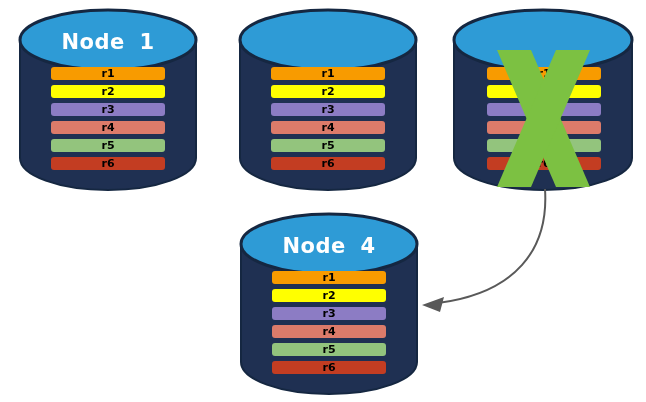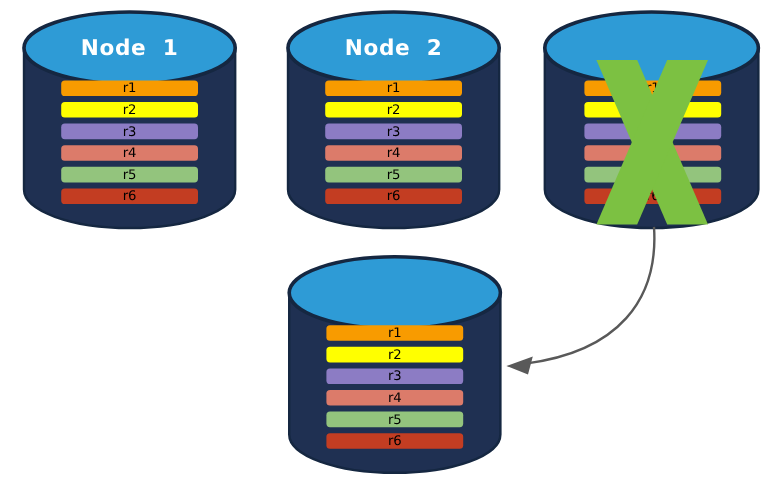--- a/index.html
+++ b/index.html
@@ -11,37 +11,37 @@
     background: #FFFFFF;
     overflow: hidden;
   }
   .node { position: absolute; width: 180px; height: 184px; }
   .node svg.cyl { position: absolute; left: 0; top: 0; }
   .node-title {
     position: absolute;
     top: 22px; left: 0; right: 0;
     text-align: center;
     color: #FFFFFF;
-    font-size: 18px;
+    font-size: 21px;
     font-weight: bold;
     word-spacing: 7px;
     letter-spacing: 0.5px;
   }
   .rows {
     position: absolute;
     top: 59px; left: 33px;
     width: 114px;
   }
   .row {
     height: 13px;
     margin-bottom: 5px;
     border-radius: 3px;
     text-align: center;
     font-size: 11px;
-    font-weight: normal;
+    font-weight: bold;
     line-height: 13px;
     color: #000000;
   }
   .x-overlay { position: absolute; left: 0; top: 0; pointer-events: none; }
   .arrow-overlay { position: absolute; left: 0; top: 0; pointer-events: none; }
 </style>
 </head>
 <body>
 
 <div class="canvas">
@@ -60,21 +60,20 @@
       <div class="row" style="background: rgb(147, 196, 125);">r5</div>
       <div class="row" style="background: rgb(195, 61, 34);">r6</div>
     </div>
   </div>
 
   <div class="node" style="left:238px; top:8px;">
     <svg class="cyl" width="180" height="184" viewBox="0 0 180 184">
       <path d="M 2 32 L 2 150 A 88 32 0 0 0 178 150 L 178 32 Z" stroke-width="2" stroke="#152741" fill="#1F3052"></path>
       <ellipse cx="90" cy="32" rx="88" ry="30" stroke-width="3" stroke="#152741" fill="#2E9BD6"></ellipse>
     </svg>
-    <div class="node-title">Node 2</div>
     <div class="rows">
       <div class="row" style="background: rgb(248, 155, 0);">r1</div>
       <div class="row" style="background: rgb(255, 255, 0);">r2</div>
       <div class="row" style="background: rgb(140, 124, 196);">r3</div>
       <div class="row" style="background: rgb(220, 123, 106);">r4</div>
       <div class="row" style="background: rgb(147, 196, 125);">r5</div>
       <div class="row" style="background: rgb(195, 61, 34);">r6</div>
     </div>
   </div>
 
@@ -95,20 +94,21 @@
       <polygon points="45,42 79,42 138,179 104,179" fill="#7CC142"></polygon>
       <polygon points="104,42 138,42 79,179 45,179" fill="#7CC142"></polygon>
     </svg>
   </div>
 
   <div class="node" style="left:239px; top:212px;">
     <svg class="cyl" width="180" height="184" viewBox="0 0 180 184">
       <path d="M 2 32 L 2 150 A 88 32 0 0 0 178 150 L 178 32 Z" stroke-width="2" stroke="#152741" fill="#1F3052"></path>
       <ellipse cx="90" cy="32" rx="88" ry="30" stroke-width="3" stroke="#152741" fill="#2E9BD6"></ellipse>
     </svg>
+    <div class="node-title">Node 4</div>
     <div class="rows">
       <div class="row" style="background: rgb(248, 155, 0);">r1</div>
       <div class="row" style="background: rgb(255, 255, 0);">r2</div>
       <div class="row" style="background: rgb(140, 124, 196);">r3</div>
       <div class="row" style="background: rgb(220, 123, 106);">r4</div>
       <div class="row" style="background: rgb(147, 196, 125);">r5</div>
       <div class="row" style="background: rgb(195, 61, 34);">r6</div>
     </div>
   </div>
 

